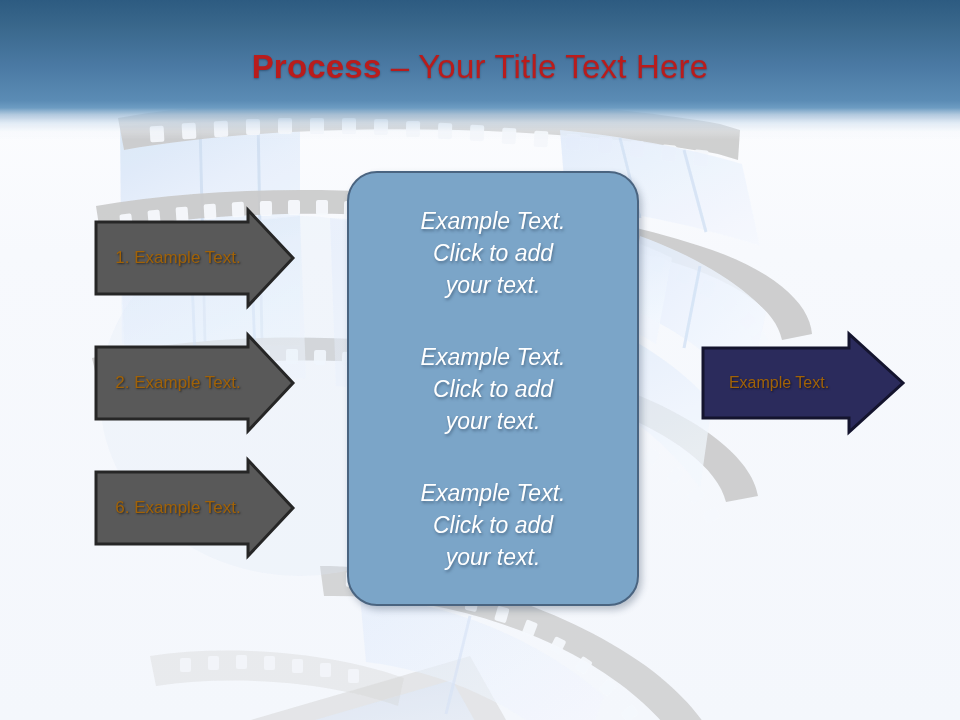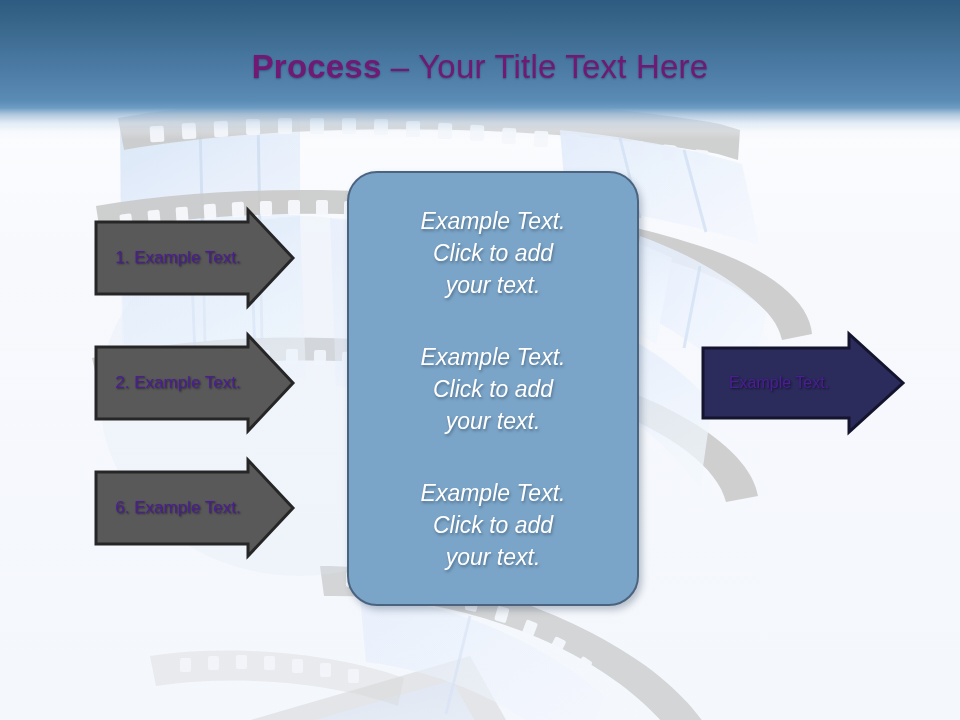--- a/index.html
+++ b/index.html
@@ -48,21 +48,21 @@
         rgba(155,185,212,0.75) 82%,
         rgba(206,222,238,0.55) 88%,
         rgba(238,244,250,0.28) 94%,
         rgba(255,255,255,0) 100%);
   }
   .title {
     position: absolute;
     left: 0; top: 47px;
     width: 960px;
     text-align: center;
-    color: #701a75;
+    color: #b91c1c;
     font-size: 33px;
     line-height: 40px;
     letter-spacing: 0.2px;
     white-space: nowrap;
     text-shadow: 0 1px 2px rgba(20,45,70,0.45);
   }
   .title .t-strong { font-weight: bold; }
   .title .t-rest { font-weight: normal; }
 
   
@@ -77,21 +77,21 @@
   .arrow-gray svg, .arrow-navy svg { display: block; overflow: visible; }
   .arrow-label {
     position: absolute;
     left: 10px;
     top: 0;
     width: 160px;
     height: 102px;
     display: flex;
     align-items: center;
     justify-content: center;
-    color: #4c1d95;
+    color: #a16207;
     font-size: 17px;
     white-space: nowrap;
     text-shadow: 1px 1px 2px rgba(0,0,0,0.55);
     pointer-events: none;
   }
 
   #arrow-1 { left: 88px; top: 207px; }
   #arrow-2 { left: 88px; top: 332px; }
   #arrow-3 { left: 88px; top: 457px; }
 

